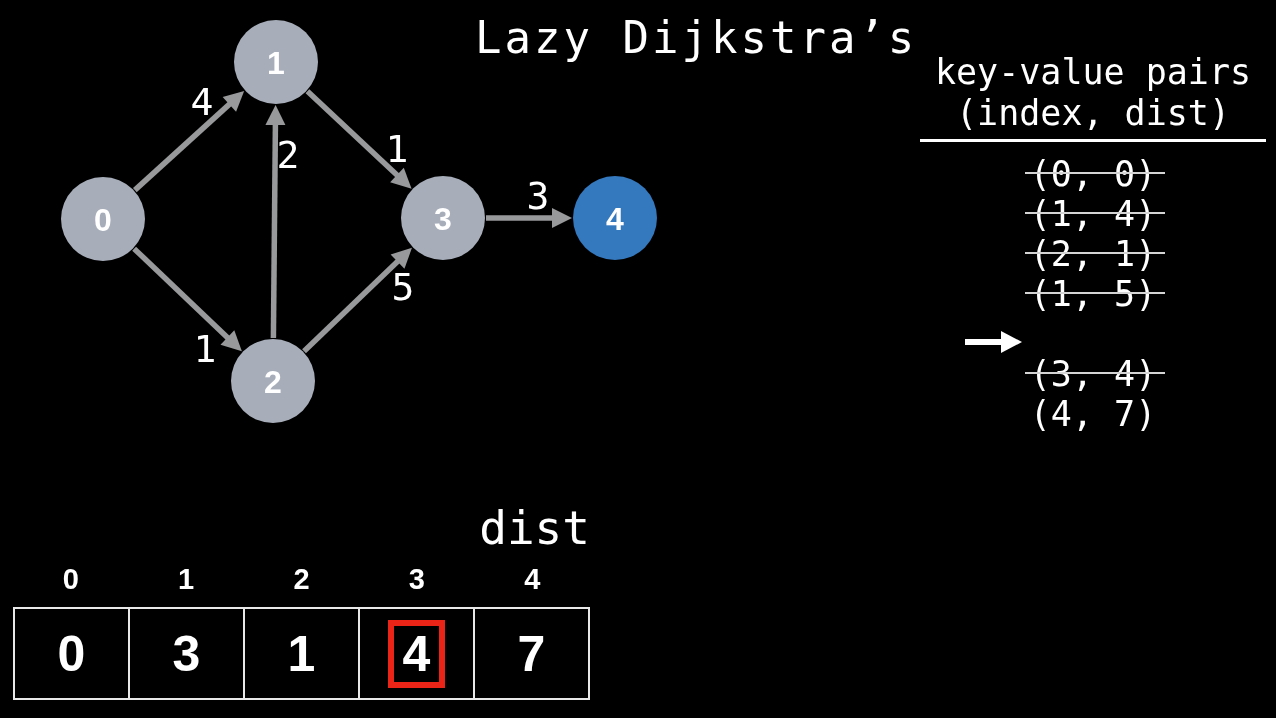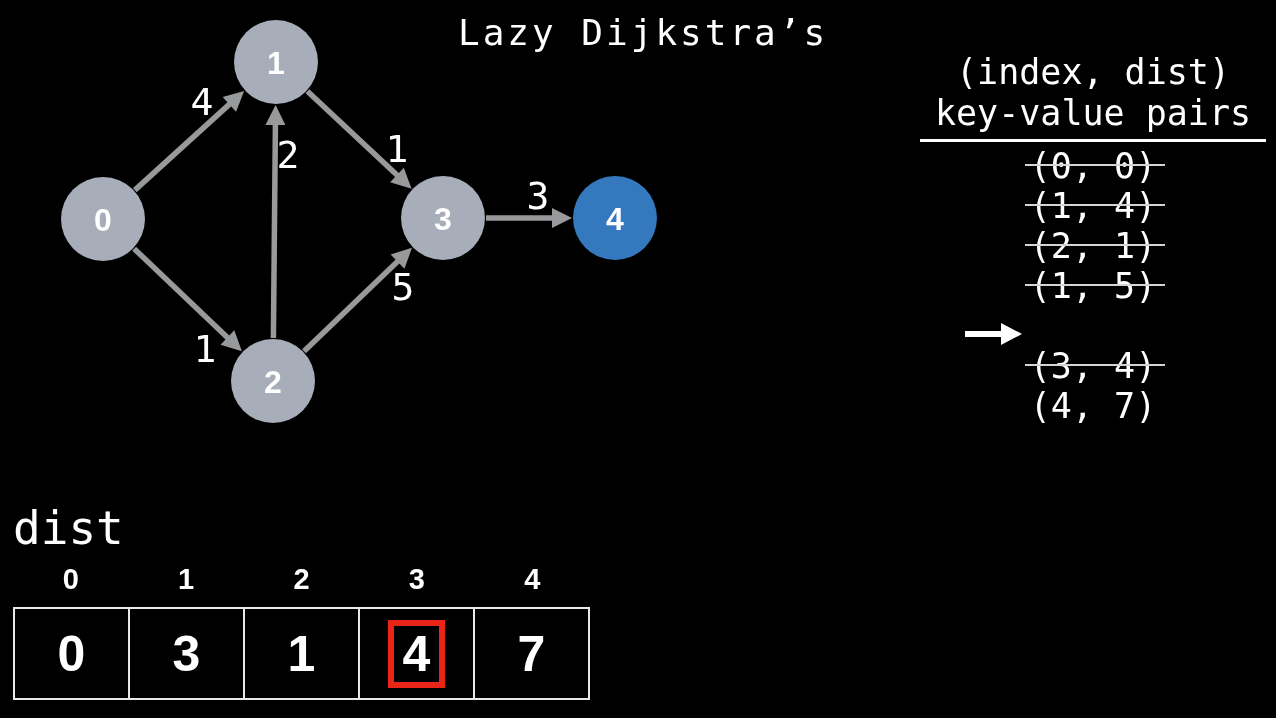--- a/index.html
+++ b/index.html
@@ -5,49 +5,49 @@
   :root{
     --bg:#000000; --red:#ea2517; --edge:#98999b;
     --node-gray:#a7aeba; --node-blue:#3478be; --strike:#d4d4d4; --fg:#ffffff;
   }
   html,body{margin:0;padding:0;}
   body{
     width:1276px;height:718px;background:var(--bg);overflow:hidden;position:relative;
     font-family:"DejaVu Sans Mono",monospace;color:var(--fg);
   }
   .title{
-    position:absolute;left:458px;top:12px;font-size:36px;letter-spacing:3px;
+    position:absolute;left:475px;top:12px;font-size:44px;letter-spacing:3px;
     white-space:nowrap;color:var(--fg);
   }
   #graph-svg{position:absolute;left:0;top:0;}
   .node-label{
     font-family:"Liberation Sans",sans-serif;font-weight:bold;font-size:32px;fill:#fff;
     text-anchor:middle;
   }
   .edge-label{
     font-family:"DejaVu Sans Mono",monospace;font-size:38px;fill:#fff;text-anchor:middle;
   }
   .queue-panel{position:absolute;left:920px;top:52px;width:346px;}
   .q-header{
     text-align:center;font-size:35px;line-height:41px;
     border-bottom:3px solid #fff;padding-bottom:5px;white-space:nowrap;
   }
-  .q-entries{margin-top:4px;position:relative;}
+  .q-entries{margin-top:12px;position:relative;}
   .q-row{position:relative;height:40px;line-height:40px;text-align:center;font-size:35px;}
   .pair{position:relative;white-space:pre;}
   .struck .pair::after{
     content:"";position:absolute;left:-5px;right:-9px;top:18px;height:2px;background:var(--strike);
   }
   .q-arrow{position:absolute;left:44px;top:8px;width:58px;height:24px;}
   .red-box{
     display:inline-block;border:5px solid var(--red);line-height:33px;height:35px;
     padding:0 4px;margin:0 -10px 0 -3px;vertical-align:-9px;
   }
   .dist-title{
-    position:absolute;left:13px;top:501px;width:577px;text-align:left;font-size:46px;
+    position:absolute;left:13px;top:501px;width:577px;text-align:right;font-size:46px;
   }
   .dist-indices{position:absolute;left:13px;top:563px;width:577px;display:flex;}
   .dist-indices span{
     flex:1;text-align:center;font-family:"Liberation Sans",sans-serif;font-weight:bold;
     font-size:29px;color:var(--fg);
   }
   .dist-cells{position:absolute;left:13px;top:607px;width:577px;height:93px;display:flex;}
   .dist-cell{
     flex:1;display:flex;align-items:center;justify-content:center;box-sizing:border-box;
     border:2px solid #e8e8e8;border-left:none;
@@ -87,22 +87,22 @@
     <circle cx="273" cy="381" r="42" fill="var(--node-gray)"></circle>
     <text x="273" y="382" class="node-label" dominant-baseline="central">2</text>
     <circle cx="443" cy="218" r="42" fill="var(--node-gray)"></circle>
     <text x="443" y="219" class="node-label" dominant-baseline="central">3</text>
     <circle cx="615" cy="218" r="42" fill="var(--node-blue)"></circle>
     <text x="615" y="219" class="node-label" dominant-baseline="central">4</text>
   </svg>
 
 <div class="queue-panel">
   <div class="q-header">
+    <div>key-value pairs</div>
     <div>(index, dist)</div>
-    <div>key-value pairs</div>
   </div>
   <div class="q-entries" id="queue-entries">
       <div class="q-row struck"><span class="pair">(0, 0)</span></div>
       <div class="q-row struck"><span class="pair">(1, 4)</span></div>
       <div class="q-row struck"><span class="pair">(2, 1)</span></div>
       <div class="q-row struck"><span class="pair">(1, 5)</span></div>
       <div class="q-row current"><span class="q-arrow"><svg width="58" height="24">
             <line x1="1" y1="12" x2="38" y2="12" stroke="#fff" stroke-width="6"></line>
             <polygon points="37,1 58,12 37,23" fill="#fff"></polygon>
           </svg></span></div>

